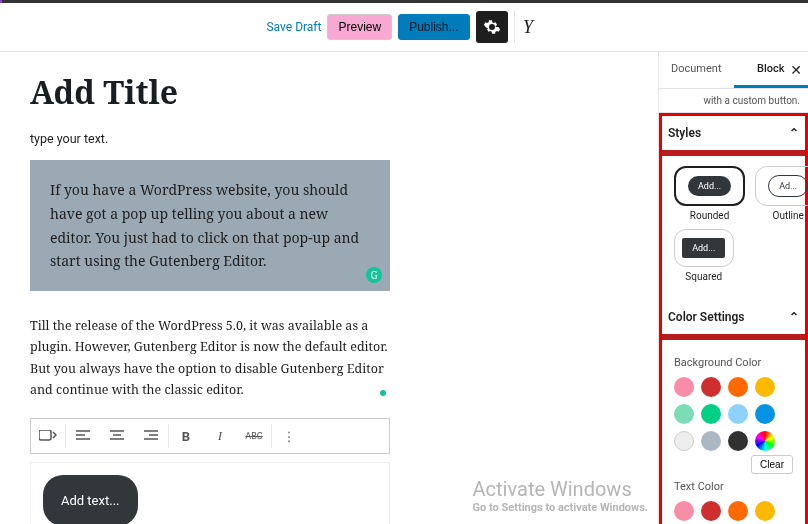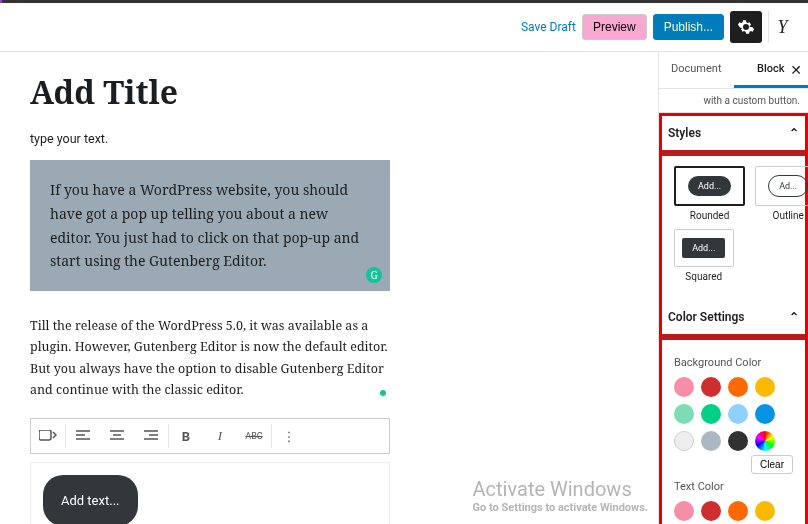--- a/index.html
+++ b/index.html
@@ -1,22 +1,22 @@
 <!DOCTYPE html>
 <html><head>
 <meta charset="utf-8">
 <style>
 * { box-sizing: border-box; margin: 0; padding: 0; }
 body { font-family: -apple-system, BlinkMacSystemFont, "Segoe UI", Roboto, sans-serif; font-size: 13px; color: #1e1e1e; background: #fff; width: 808px; height: 524px; overflow: hidden; position: relative; }
 .topbar { height: 3px; background: #333; position: relative; }
 .topbar::before { content: ""; position: absolute; left: 0; top: 0; width: 2px; height: 3px; background: #8b3fd9; }
-.header { display: flex; justify-content: flex-end; align-items: center; padding: 8px 12px; gap: 6px; border-bottom: 1px solid #e2e4e7; }
+.header { display: flex; justify-content: center; align-items: center; padding: 8px 12px; gap: 6px; border-bottom: 1px solid #e2e4e7; }
 .header-link { color: #007cba; font-size: 12px; cursor: pointer; }
 .header-btn { border: 1px solid #ccc; background: #f9a8d4; padding: 5px 10px; font-size: 12px; border-radius: 3px; cursor: pointer; }
-.header-btn.primary { background: #007cba; border-color: #007cba; color: #fef9c3; }
+.header-btn.primary { background: #007cba; border-color: #007cba; color: #0f172a; }
 .header-icon { width: 32px; height: 32px; background: #1e1e1e; color: #fff; display: flex; align-items: center; justify-content: center; border-radius: 3px; cursor: pointer; }
 .header-y { width: 28px; height: 32px; display: flex; align-items: center; justify-content: center; font-style: italic; font-family: Georgia, serif; font-size: 18px; border-left: 1px solid #e2e4e7; cursor: pointer; }
 .main { display: flex; height: calc(524px - 3px - 49px); }
 .editor { flex: 1; overflow-y: auto; padding: 18px 30px 0 30px; position: relative; }
 .editor-inner { max-width: 360px; }
 .title { font-family: "Noto Serif", Georgia, serif; font-size: 32px; font-weight: 700; color: #191e23; margin-bottom: 18px; }
 .subtitle { font-size: 12.5px; margin-bottom: 14px; }
 .quote-block { background: #9aa9b3; padding: 18px 20px; font-family: "Noto Serif", Georgia, serif; font-size: 14px; line-height: 1.7; color: #1e1e1e; position: relative; margin-bottom: 24px; }
 .grammarly { position: absolute; bottom: 8px; right: 8px; width: 16px; height: 16px; border-radius: 50%; background: #15c39a; color: #fff; font-size: 10px; display: flex; align-items: center; justify-content: center; }
 .para { font-family: "Noto Serif", Georgia, serif; font-size: 12.5px; line-height: 1.7; margin-bottom: 18px; position: relative; }
@@ -31,21 +31,21 @@
 .sb-tab { flex: 1; text-align: center; padding: 10px 4px; font-size: 11px; cursor: pointer; color: #555; }
 .sb-tab.active { color: #1e1e1e; border-bottom: 3px solid #007cba; font-weight: 500; }
 .sb-close { position: absolute; right: 6px; top: 50%; transform: translateY(-50%); cursor: pointer; font-size: 14px; }
 .sb-desc { font-size: 10px; text-align: right; padding: 6px 8px; color: #555; border-bottom: 1px solid #e2e4e7; }
 .panel { }
 .panel-head { display: flex; justify-content: space-between; align-items: center; padding: 10px 6px; font-size: 12px; font-weight: 600; border-bottom: 6px solid #b91c1c; cursor: pointer; }
 .chev { font-size: 12px; }
 .panel-body { padding: 10px 12px; }
 .style-row { display: flex; gap: 10px; margin-bottom: 8px; }
 .style-opt { flex: 1; text-align: center; font-size: 10px; cursor: pointer; }
-.style-box { border: 1px solid #ccc; border-radius: 2px; padding: 8px 12px; margin-bottom: 4px; display: flex; justify-content: center; }
+.style-box { border: 1px solid #ccc; border-radius: 12px; padding: 8px 12px; margin-bottom: 4px; display: flex; justify-content: center; }
 .style-box.sel { border: 2px solid #1e1e1e; }
 .style-sample { font-size: 9px; padding: 5px 10px; }
 .samp-rounded { background: #32373c; color: #fff; border-radius: 14px; }
 .samp-outline { border: 1.5px solid #32373c; color: #32373c; border-radius: 14px; }
 .samp-squared { background: #32373c; color: #fff; border-radius: 2px; }
 .color-label { font-size: 11px; margin: 6px 0 8px 0; color: #555; }
 .swatches { display: flex; flex-wrap: wrap; gap: 7px; margin-bottom: 4px; }
 .swatch { width: 20px; height: 20px; border-radius: 50%; cursor: pointer; }
 .swatch.bordered { border: 1px solid #ccc; }
 .swatch.custom { background: conic-gradient(red, yellow, lime, cyan, blue, magenta, red); }

